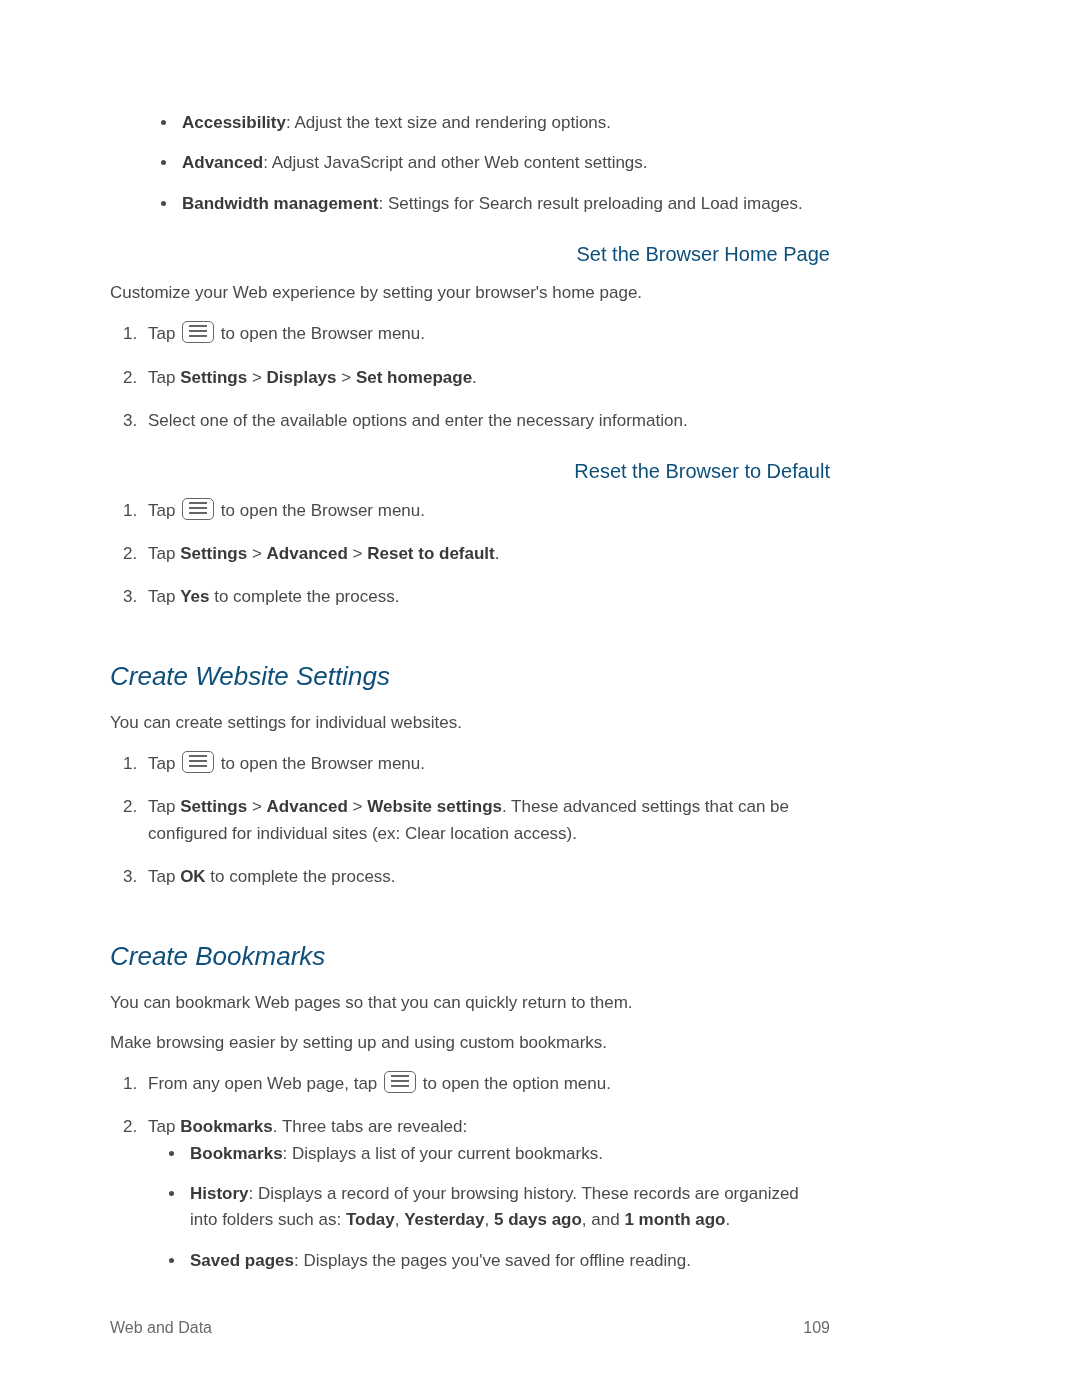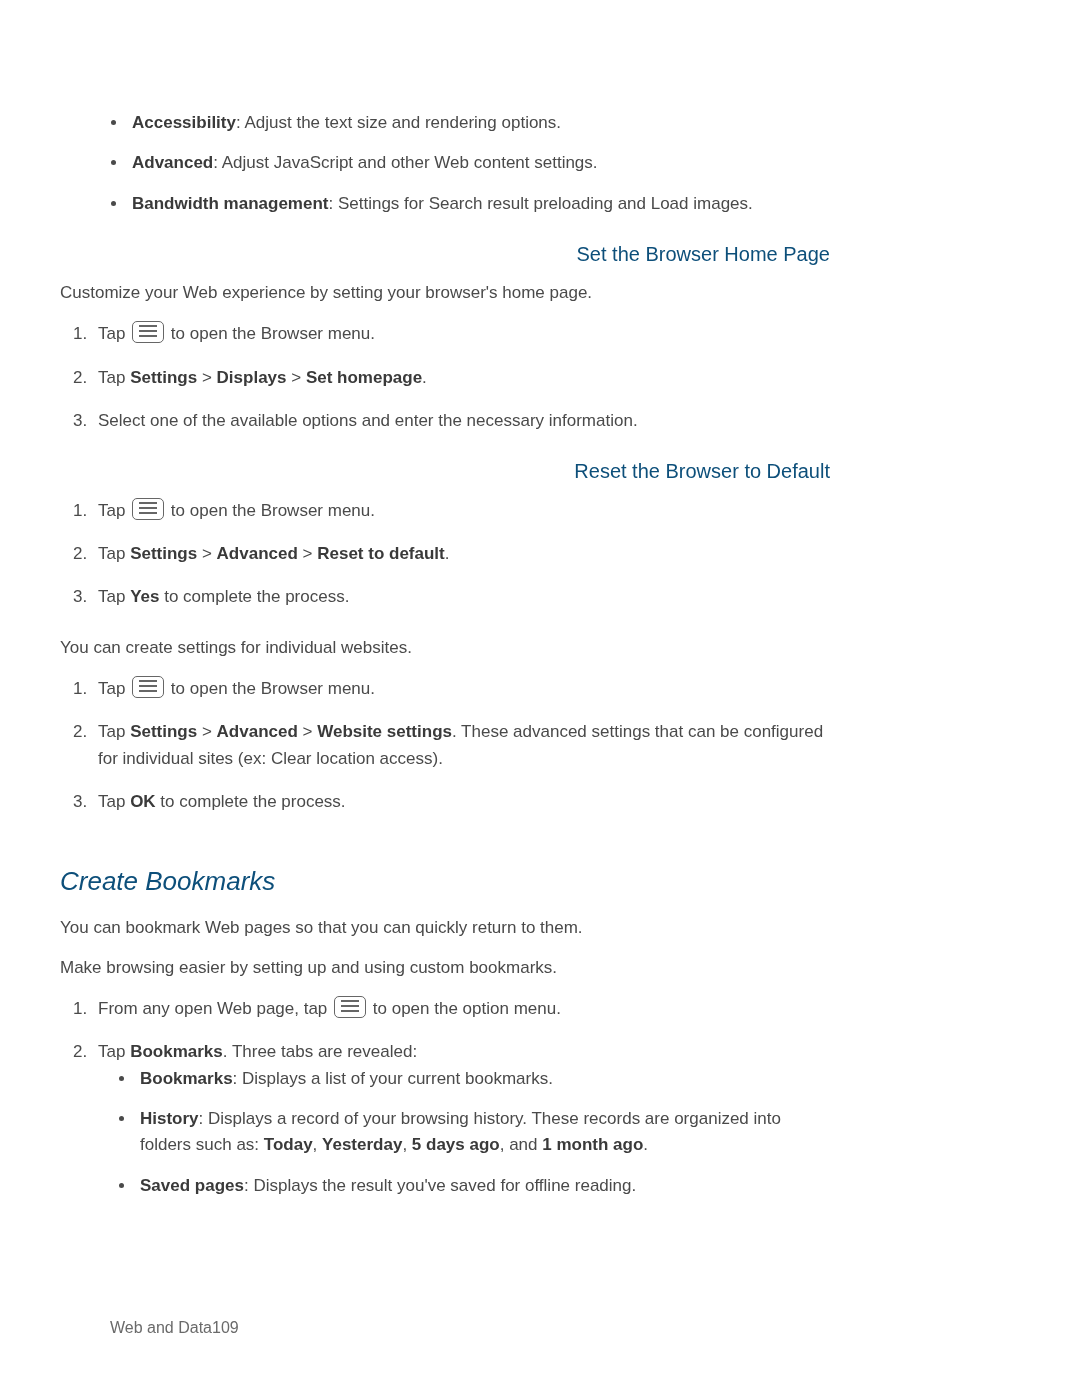--- a/index.html
+++ b/index.html
@@ -6,21 +6,21 @@
     margin: 0;
     padding: 0;
     font-family: Arial, Helvetica, sans-serif;
     color: #4a4a4a;
     background: #ffffff;
   }
   .page {
     width: 940px;
     min-height: 1397px;
     box-sizing: border-box;
-    padding: 110px 110px 60px 60px;
+    padding: 110px 110px 60px 110px;
     position: relative;
   }
   .bullet-list {
     list-style: disc;
     padding-left: 68px;
     margin: 0 0 24px 0;
   }
   .bullet-list li {
     font-size: 17px;
     line-height: 1.55;
@@ -78,20 +78,21 @@
     left: 6px; right: 6px; top: 3px;
     height: 2px;
     background: #666;
     box-shadow: 0 5px 0 #666, 0 10px 0 #666;
   }
   .footer {
     position: absolute;
     left: 110px; right: 110px;
     bottom: 60px;
     display: flex;
+    justify-content: space-between;
     font-size: 16px;
     color: #6a6a6a;
   }
 </style>
 </head>
 <body>
 
 <div class="page">
 
   <ul class="bullet-list">
@@ -108,37 +109,38 @@
     <li><span>Select one of the available options and enter the necessary information.</span></li>
   </ol>
 
   <div class="heading-minor">Reset the Browser to Default</div>
   <ol class="num-list">
     <li><span>Tap </span><span class="menu-icon"></span><span> to open the Browser menu.</span></li>
     <li><span>Tap </span><b>Settings</b><span> &gt; </span><b>Advanced</b><span> &gt; </span><b>Reset to default</b><span>.</span></li>
     <li><span>Tap </span><b>Yes</b><span> to complete the process.</span></li>
   </ol>
 
+  <div class="heading-major">Create Website Settings</div>
   <p class="para">You can create settings for individual websites.</p>
   <ol class="num-list">
     <li><span>Tap </span><span class="menu-icon"></span><span> to open the Browser menu.</span></li>
     <li><span>Tap </span><b>Settings</b><span> &gt; </span><b>Advanced</b><span> &gt; </span><b>Website settings</b><span>. These advanced settings that can be configured for individual sites (ex: Clear location access).</span></li>
     <li><span>Tap </span><b>OK</b><span> to complete the process.</span></li>
   </ol>
 
   <div class="heading-major">Create Bookmarks</div>
   <p class="para">You can bookmark Web pages so that you can quickly return to them.</p>
   <p class="para">Make browsing easier by setting up and using custom bookmarks.</p>
   <ol class="num-list">
     <li><span>From any open Web page, tap </span><span class="menu-icon"></span><span> to open the option menu.</span></li>
     <li><span>Tap </span><b>Bookmarks</b><span>. Three tabs are revealed:</span>
       <ul class="bullet-list nested" style="padding-left:38px;">
         <li><b>Bookmarks</b><span>: Displays a list of your current bookmarks.</span></li>
         <li><b>History</b><span>: Displays a record of your browsing history. These records are organized into folders such as: </span><b>Today</b><span>, </span><b>Yesterday</b><span>, </span><b>5 days ago</b><span>, and </span><b>1 month ago</b><span>.</span></li>
-        <li><b>Saved pages</b><span>: Displays the result you've saved for offline reading.</span></li>
+        <li><b>Saved pages</b><span>: Displays the pages you've saved for offline reading.</span></li>
       </ul>
     </li>
   </ol>
 
   <div class="footer">
     <span>Web and Data</span>
     <span>109</span>
   </div>
 
 </div>

